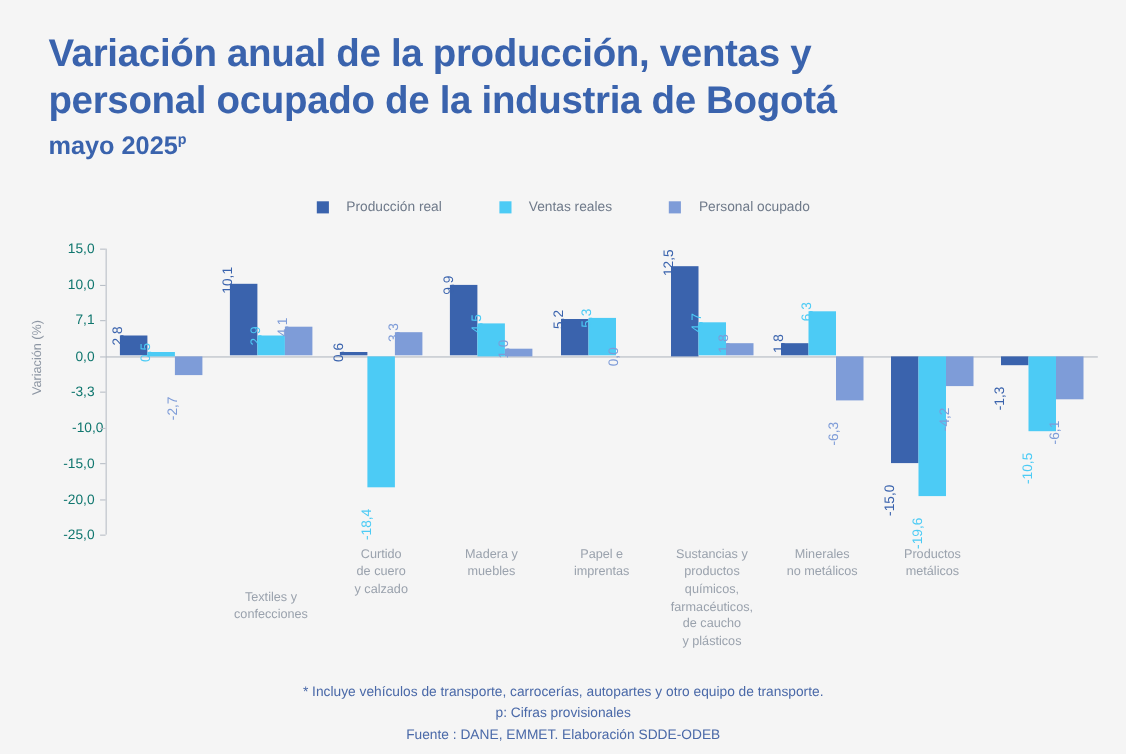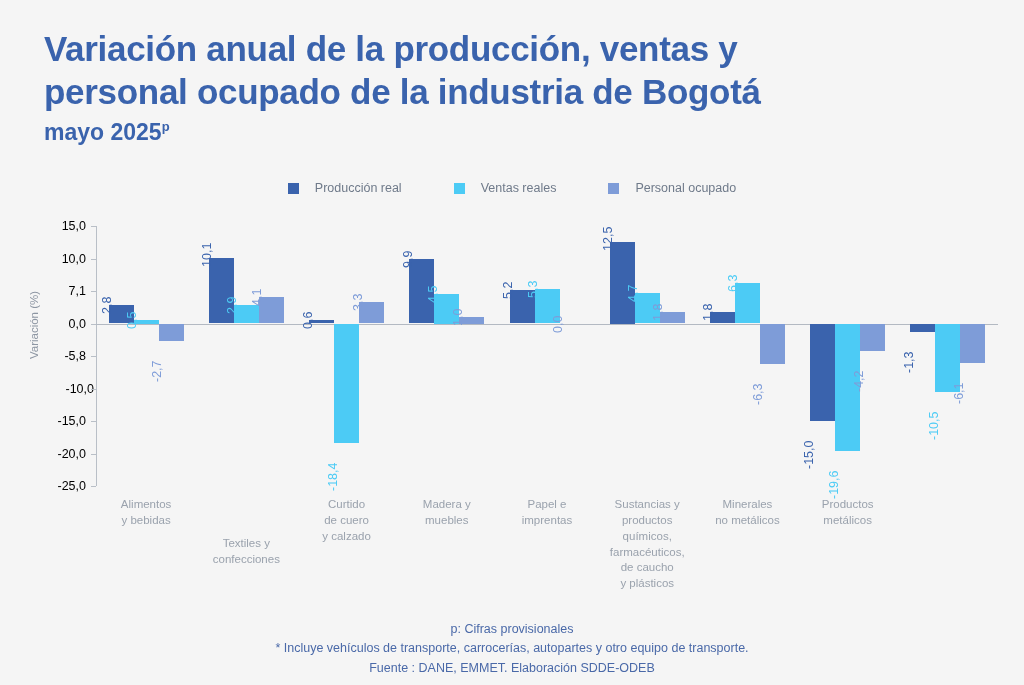--- a/index.html
+++ b/index.html
@@ -86,21 +86,21 @@
     font-size: 11.5px;
     color: #8d96a3;
     white-space: nowrap;
   }
   .y-tick-label {
     position: absolute;
     right: 0;
     width: 52px;
     text-align: right;
     font-size: 12.5px;
-    color: #000000;
+    color: #0f766e;
     transform: translateY(-50%);
   }
   .y-tick-mark {
     position: absolute;
     width: 5px;
     height: 1px;
     background: #b9bfc7;
   }
   #axis-spine {
     position: absolute;
@@ -173,38 +173,36 @@
   <div id="axis-spine" style="left: 96px; top: 226px; height: 260px;"></div>
   <div id="zero-line" style="left: 96px; top: 323.5px; width: 902px;"></div>
 <div class="y-tick-label" style="top: 226px; left: 34px;">15,0</div>
     <div class="y-tick-mark" style="top: 226px; left: 91px;"></div>
     <div class="y-tick-label" style="top: 258.5px; left: 34px;">10,0</div>
     <div class="y-tick-mark" style="top: 258.5px; left: 91px;"></div>
     <div class="y-tick-label" style="top: 291px; left: 34px;">7,1</div>
     <div class="y-tick-mark" style="top: 291px; left: 91px;"></div>
     <div class="y-tick-label" style="top: 323.5px; left: 34px;">0,0</div>
     <div class="y-tick-mark" style="top: 323.5px; left: 91px;"></div>
-    <div class="y-tick-label" style="top: 356px; left: 34px;">-5,8</div>
+    <div class="y-tick-label" style="top: 356px; left: 34px;">-3,3</div>
     <div class="y-tick-mark" style="top: 356px; left: 91px;"></div>
     <div class="y-tick-label" style="top: 388.5px; left: 42px;">-10,0</div>
     <div class="y-tick-mark" style="top: 388.5px; left: 91px;"></div>
     <div class="y-tick-label" style="top: 421px; left: 34px;">-15,0</div>
     <div class="y-tick-mark" style="top: 421px; left: 91px;"></div>
     <div class="y-tick-label" style="top: 453.5px; left: 34px;">-20,0</div>
     <div class="y-tick-mark" style="top: 453.5px; left: 91px;"></div>
     <div class="y-tick-label" style="top: 486px; left: 34px;">-25,0</div>
     <div class="y-tick-mark" style="top: 486px; left: 91px;"></div>
     <div class="bar" style="left: 108.611px; top: 305.3px; width: 25px; height: 18.2px; background: rgb(58, 99, 173);"></div>
     <div class="bar-value" style="color: rgb(58, 99, 173); left: 114.111px; top: 300.3px;">2,8</div>
     <div class="bar" style="left: 133.611px; top: 320.25px; width: 25px; height: 3.25px; background: rgb(76, 203, 245);"></div>
     <div class="bar-value" style="color: rgb(76, 203, 245); left: 139.111px; top: 315.25px;">0,5</div>
     <div class="bar" style="left: 158.611px; top: 323.5px; width: 25px; height: 17.55px; background: rgb(126, 156, 216);"></div>
     <div class="bar-value" style="color: rgb(126, 156, 216); left: 164.111px; top: 368.05px;">-2,7</div>
-    <div class="cat-label" style="left: 96px; width: 100.222px; top: 497px;">Alimentos
-y bebidas</div>
     <div class="bar" style="left: 208.833px; top: 257.85px; width: 25px; height: 65.65px; background: rgb(58, 99, 173);"></div>
     <div class="bar-value" style="color: rgb(58, 99, 173); left: 214.333px; top: 252.85px;">10,1</div>
     <div class="bar" style="left: 233.833px; top: 304.65px; width: 25px; height: 18.85px; background: rgb(76, 203, 245);"></div>
     <div class="bar-value" style="color: rgb(76, 203, 245); left: 239.333px; top: 299.65px;">2,9</div>
     <div class="bar" style="left: 258.833px; top: 296.85px; width: 25px; height: 26.65px; background: rgb(126, 156, 216);"></div>
     <div class="bar-value" style="color: rgb(126, 156, 216); left: 264.333px; top: 291.85px;">4,1</div>
     <div class="cat-label" style="left: 196.222px; width: 100.222px; top: 504px; margin-top: 32px;">Textiles y
 confecciones</div>
     <div class="bar" style="left: 309.056px; top: 319.6px; width: 25px; height: 3.9px; background: rgb(58, 99, 173);"></div>
     <div class="bar-value" style="color: rgb(58, 99, 173); left: 314.556px; top: 314.6px;">0,6</div>
@@ -260,16 +258,16 @@
 metálicos</div>
     <div class="bar" style="left: 910.389px; top: 323.5px; width: 25px; height: 8.45px; background: rgb(58, 99, 173);"></div>
     <div class="bar-value" style="color: rgb(58, 99, 173); left: 915.889px; top: 358.95px;">-1,3</div>
     <div class="bar" style="left: 935.389px; top: 323.5px; width: 25px; height: 68.25px; background: rgb(76, 203, 245);"></div>
     <div class="bar-value" style="color: rgb(76, 203, 245); left: 940.889px; top: 425.75px;">-10,5</div>
     <div class="bar" style="left: 960.389px; top: 323.5px; width: 25px; height: 39.65px; background: rgb(126, 156, 216);"></div>
     <div class="bar-value" style="color: rgb(126, 156, 216); left: 965.889px; top: 390.15px;">-6,1</div>
   </div>
 
 <div id="footnotes">
+    <div>*  Incluye vehículos de transporte, carrocerías, autopartes y otro equipo de transporte.</div>
     <div>p: Cifras provisionales</div>
-    <div>*  Incluye vehículos de transporte, carrocerías, autopartes y otro equipo de transporte.</div>
     <div>Fuente : DANE, EMMET. Elaboración SDDE-ODEB</div>
   </div>
 
 </body></html>

